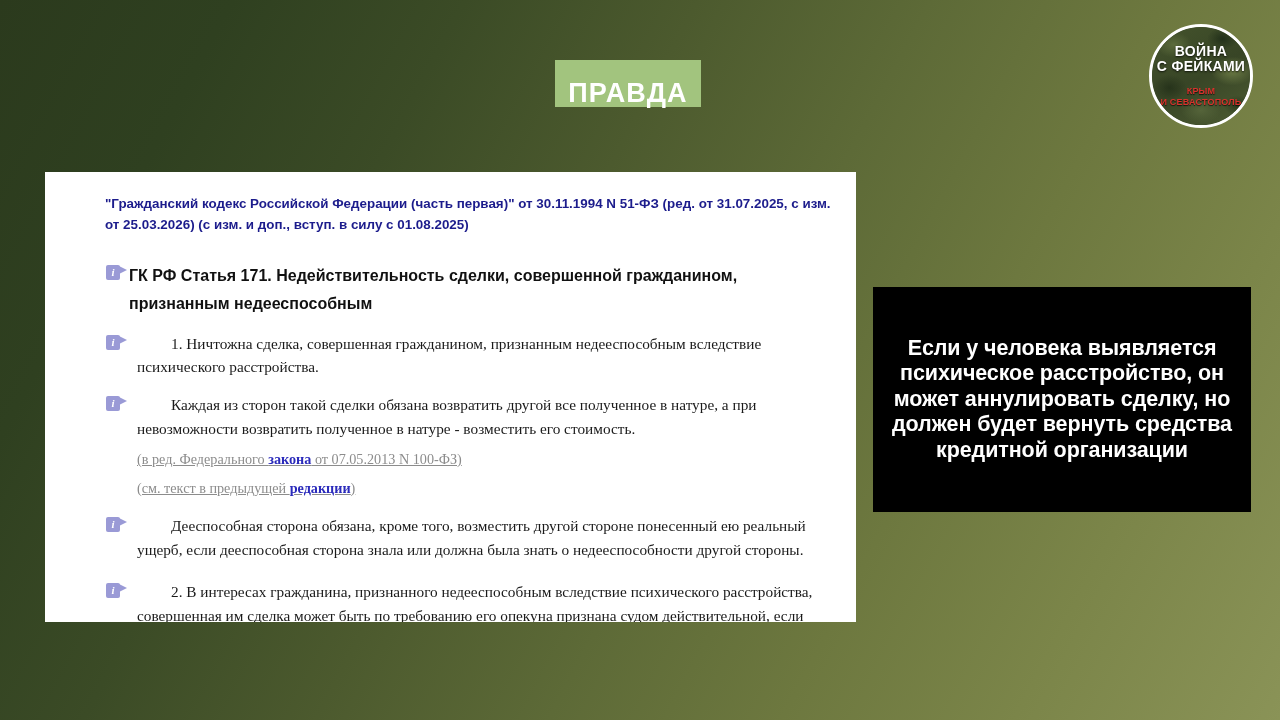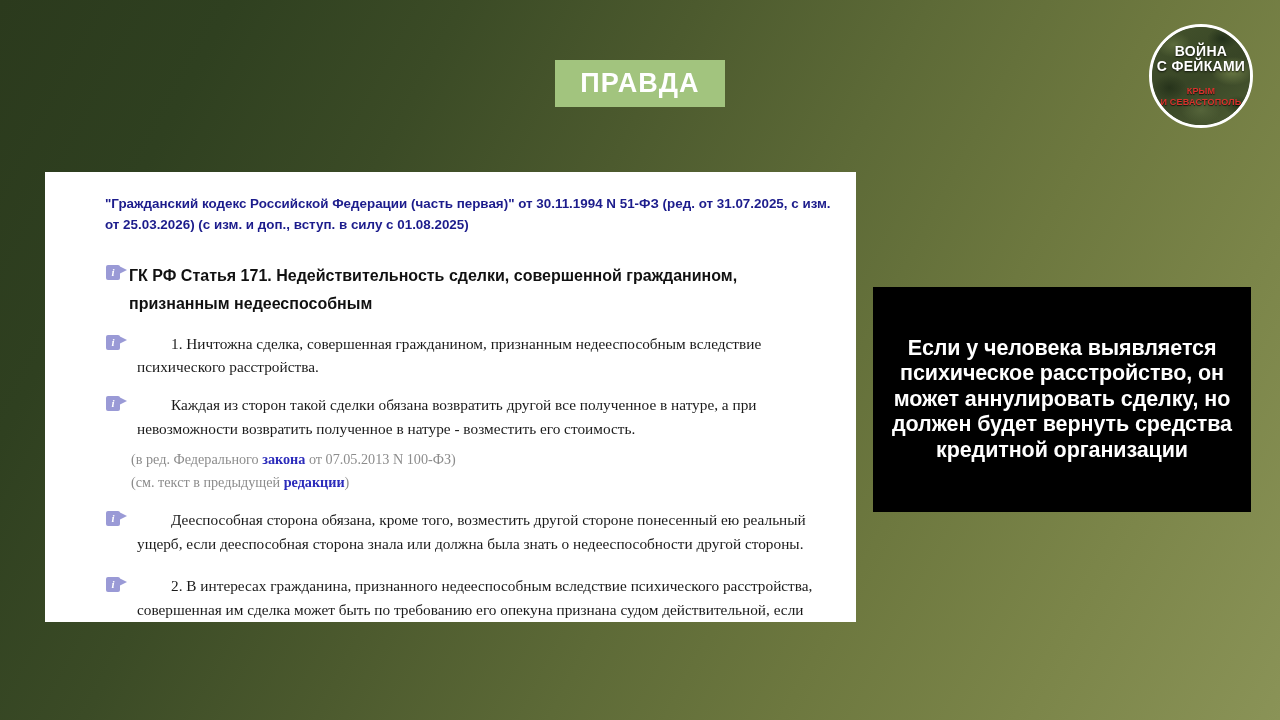--- a/index.html
+++ b/index.html
@@ -28,25 +28,25 @@
         #7b8549 84%,
         #8a9357 100%);
     overflow: hidden;
   }
 
   
   #verdict-badge {
     position: absolute;
     left: 555px;
     top: 60px;
-    width: 170px;
+    width: 146px;
     height: 47px;
     background: #a2c47e;
     display: flex;
-    align-items: center;
+    align-items: flex-end;
     justify-content: center;
   }
   #verdict-badge .verdict-text {
     color: #ffffff;
     font-size: 27px;
     font-weight: bold;
     letter-spacing: 1.2px;
     line-height: 1;
     font-family: "Liberation Sans", sans-serif;
   }
@@ -186,22 +186,23 @@
     text-indent: 34px;
     margin: 8px;
     text-align: left;
   }
 
   .doc-note {
     color: #8c8c8c;
     font-family: "Liberation Serif", serif;
     font-size: 14.2px;
     line-height: 1.45;
-    margin: 2px;
+    margin: 8px;
     padding-left: 56px;
+    text-decoration: underline;
   }
   .doc-note .link {
     color: #2b2bbb;
     font-weight: bold;
     text-decoration: none;
   }
   .notes-group { margin-top: 2px; margin-bottom: 16px; }
 
   
   #caption-box {

